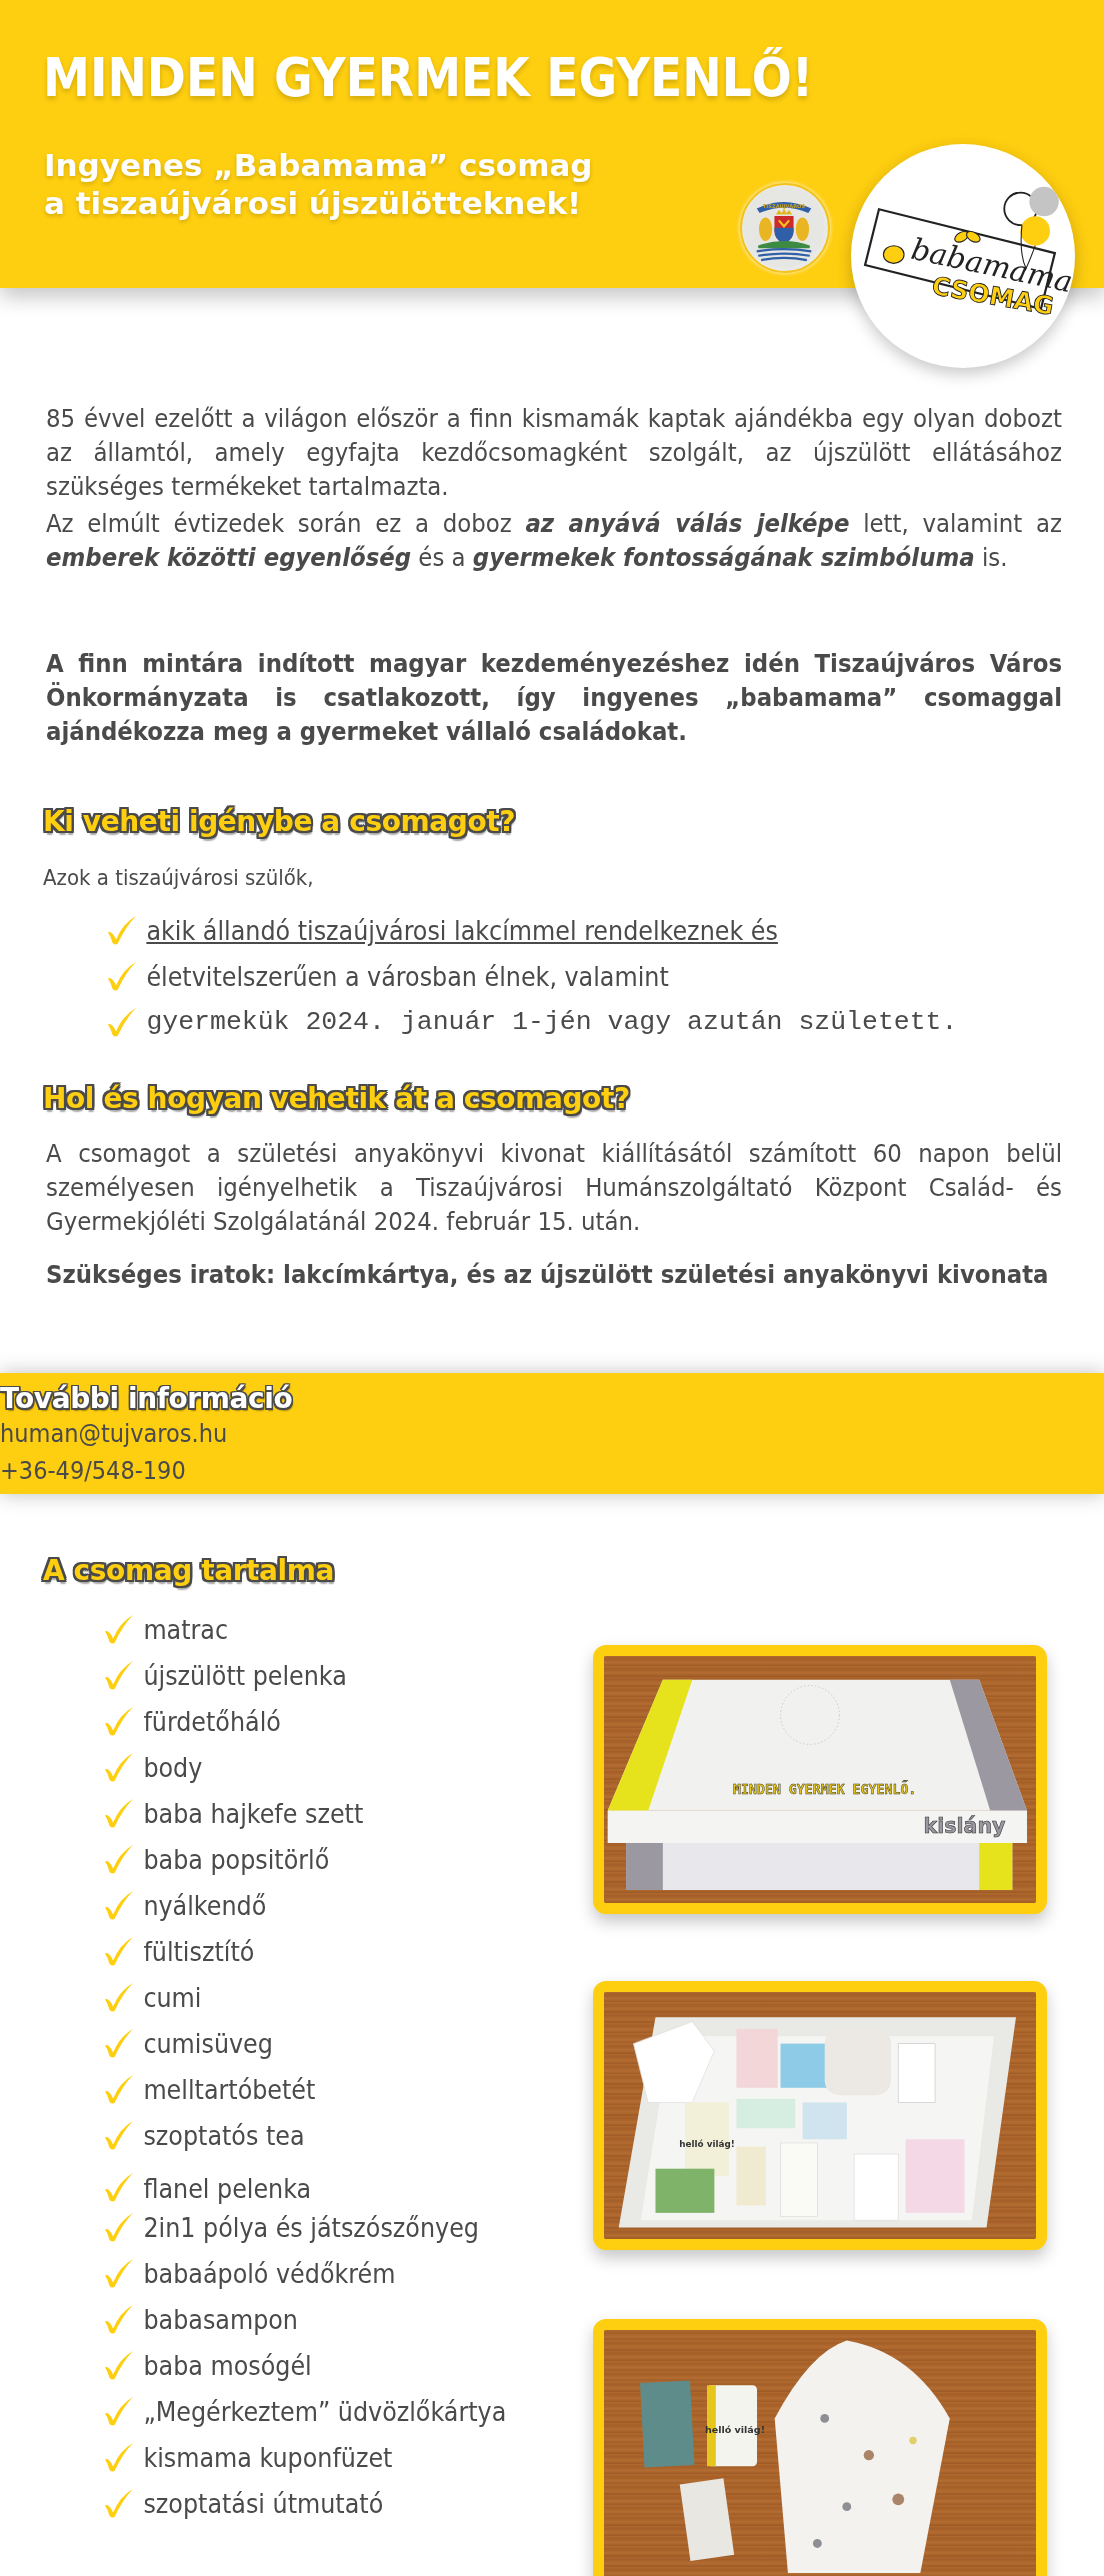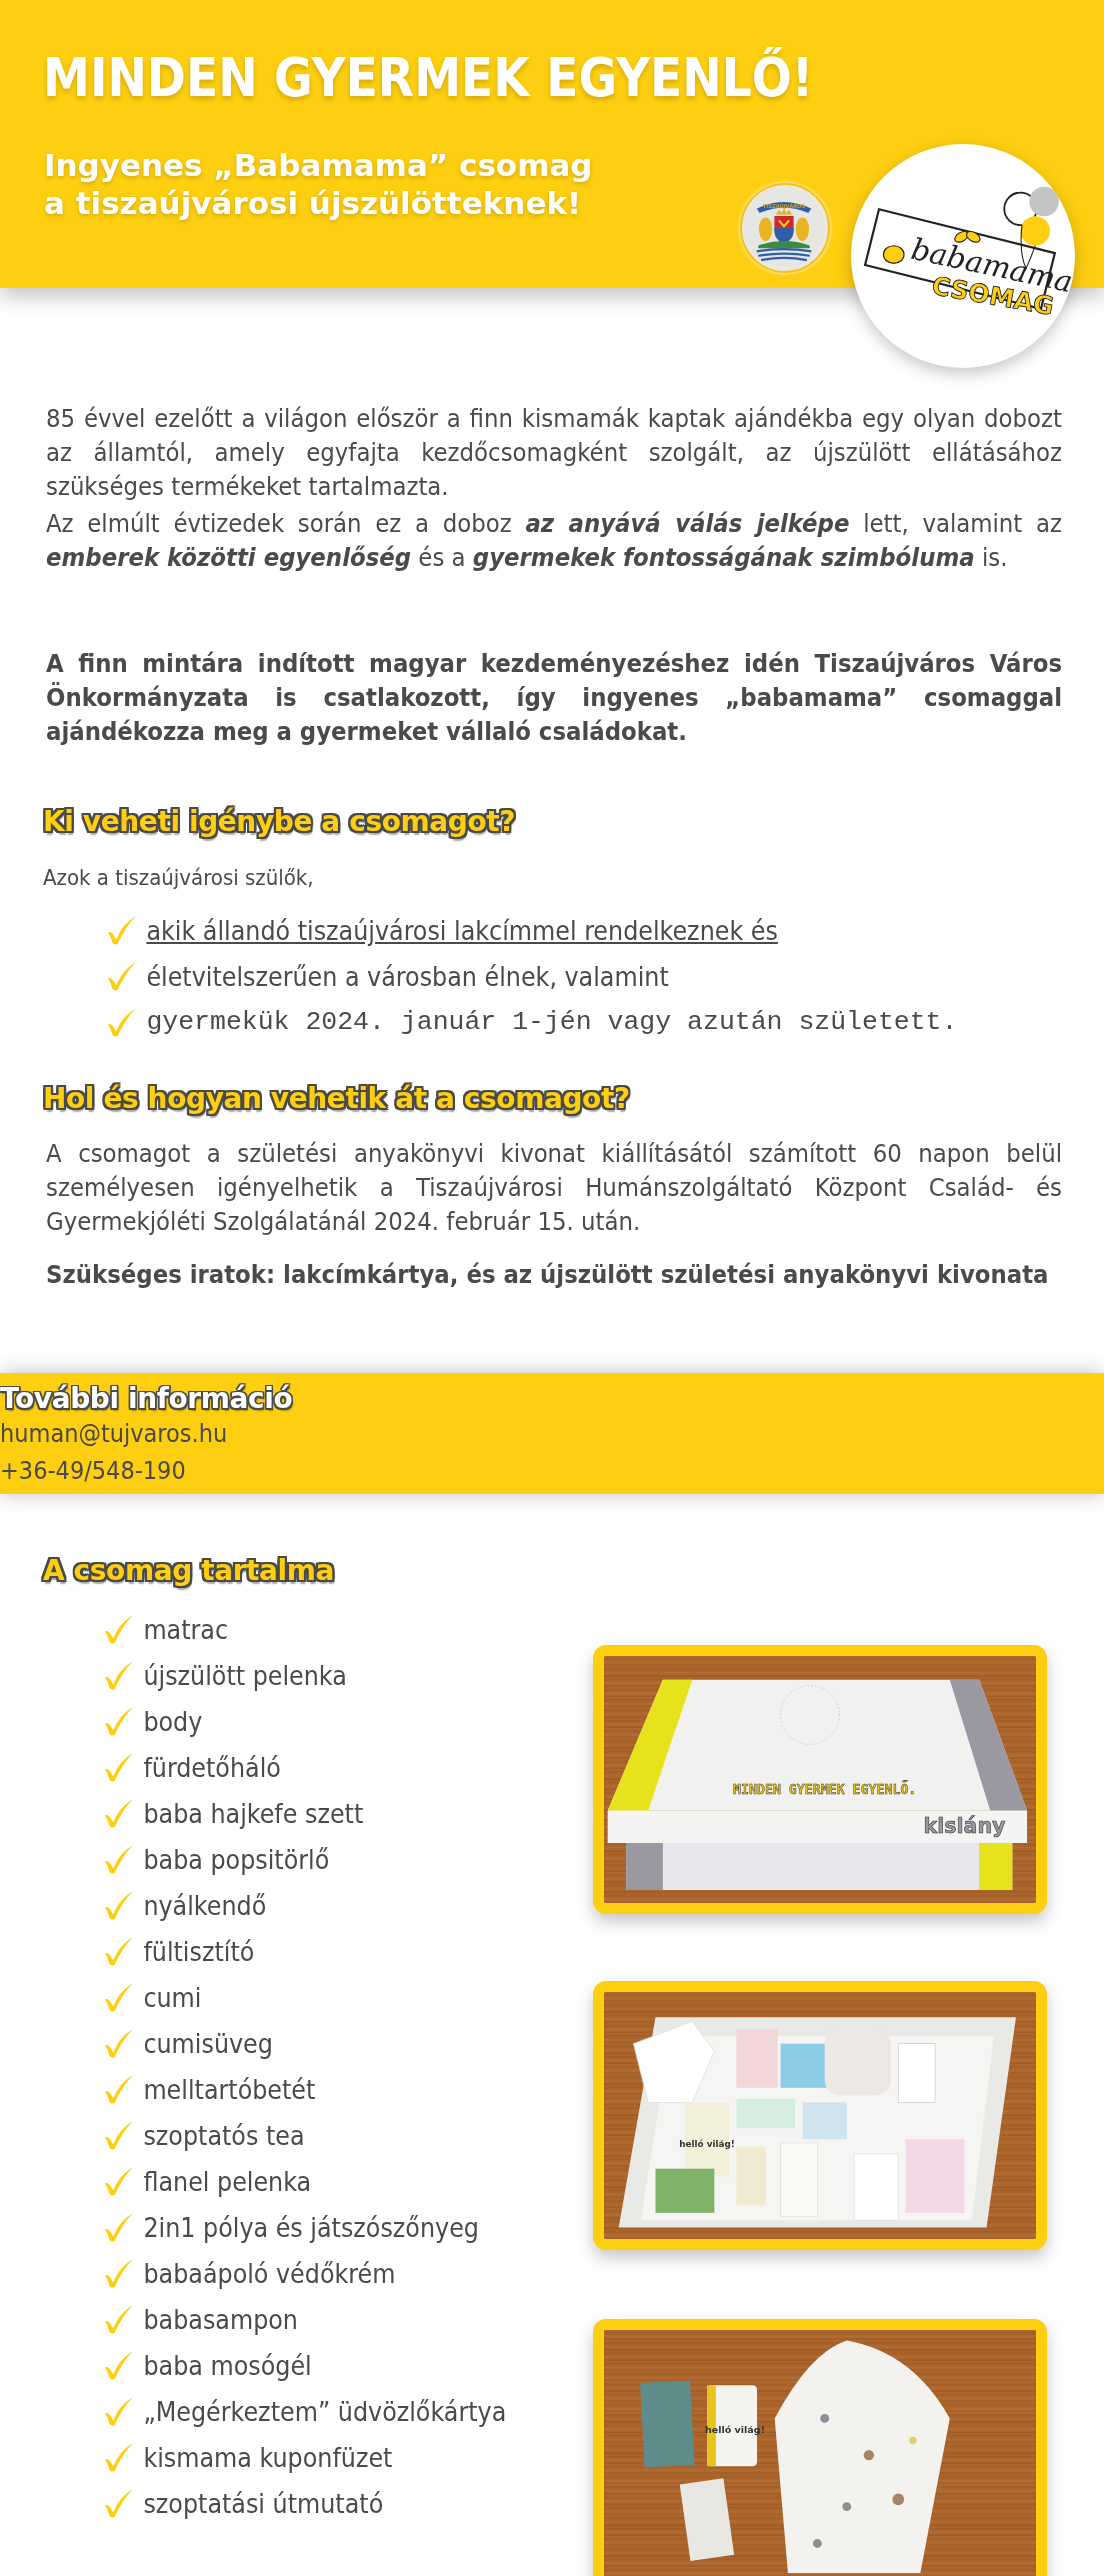--- a/index.html
+++ b/index.html
@@ -135,32 +135,32 @@
       <li style="height: 46px;">
         <svg class="check" viewBox="0 0 46 46">
           <path d="M4 26 Q10 24 15 36 Q24 14 42 4 Q28 18 17 42 Q12 44 10 40 Q8 32 4 26 Z" fill="#FECE10"></path>
         </svg>
         <span>újszülött pelenka</span>
       </li>
       <li style="height: 46px;">
         <svg class="check" viewBox="0 0 46 46">
           <path d="M4 26 Q10 24 15 36 Q24 14 42 4 Q28 18 17 42 Q12 44 10 40 Q8 32 4 26 Z" fill="#FECE10"></path>
         </svg>
+        <span>fürdetőháló</span>
+      </li>
+      <li style="height: 46px;">
+        <svg class="check" viewBox="0 0 46 46">
+          <path d="M4 26 Q10 24 15 36 Q24 14 42 4 Q28 18 17 42 Q12 44 10 40 Q8 32 4 26 Z" fill="#FECE10"></path>
+        </svg>
         <span>body</span>
       </li>
       <li style="height: 46px;">
         <svg class="check" viewBox="0 0 46 46">
           <path d="M4 26 Q10 24 15 36 Q24 14 42 4 Q28 18 17 42 Q12 44 10 40 Q8 32 4 26 Z" fill="#FECE10"></path>
         </svg>
-        <span>fürdetőháló</span>
-      </li>
-      <li style="height: 46px;">
-        <svg class="check" viewBox="0 0 46 46">
-          <path d="M4 26 Q10 24 15 36 Q24 14 42 4 Q28 18 17 42 Q12 44 10 40 Q8 32 4 26 Z" fill="#FECE10"></path>
-        </svg>
         <span>baba hajkefe szett</span>
       </li>
       <li style="height: 46px;">
         <svg class="check" viewBox="0 0 46 46">
           <path d="M4 26 Q10 24 15 36 Q24 14 42 4 Q28 18 17 42 Q12 44 10 40 Q8 32 4 26 Z" fill="#FECE10"></path>
         </svg>
         <span>baba popsitörlő</span>
       </li>
       <li style="height: 46px;">
         <svg class="check" viewBox="0 0 46 46">
@@ -191,21 +191,21 @@
           <path d="M4 26 Q10 24 15 36 Q24 14 42 4 Q28 18 17 42 Q12 44 10 40 Q8 32 4 26 Z" fill="#FECE10"></path>
         </svg>
         <span>melltartóbetét</span>
       </li>
       <li style="height: 46px; align-items: center;">
         <svg class="check" viewBox="0 0 46 46">
           <path d="M4 26 Q10 24 15 36 Q24 14 42 4 Q28 18 17 42 Q12 44 10 40 Q8 32 4 26 Z" fill="#FECE10"></path>
         </svg>
         <span>szoptatós tea</span>
       </li>
-      <li style="height: 46px;">
+      <li style="height: 46px; align-items: flex-end;">
         <svg class="check" viewBox="0 0 46 46">
           <path d="M4 26 Q10 24 15 36 Q24 14 42 4 Q28 18 17 42 Q12 44 10 40 Q8 32 4 26 Z" fill="#FECE10"></path>
         </svg>
         <span>flanel pelenka</span>
       </li>
       <li style="height: 46px;">
         <svg class="check" viewBox="0 0 46 46">
           <path d="M4 26 Q10 24 15 36 Q24 14 42 4 Q28 18 17 42 Q12 44 10 40 Q8 32 4 26 Z" fill="#FECE10"></path>
         </svg>
         <span>2in1 pólya és játszószőnyeg</span>

